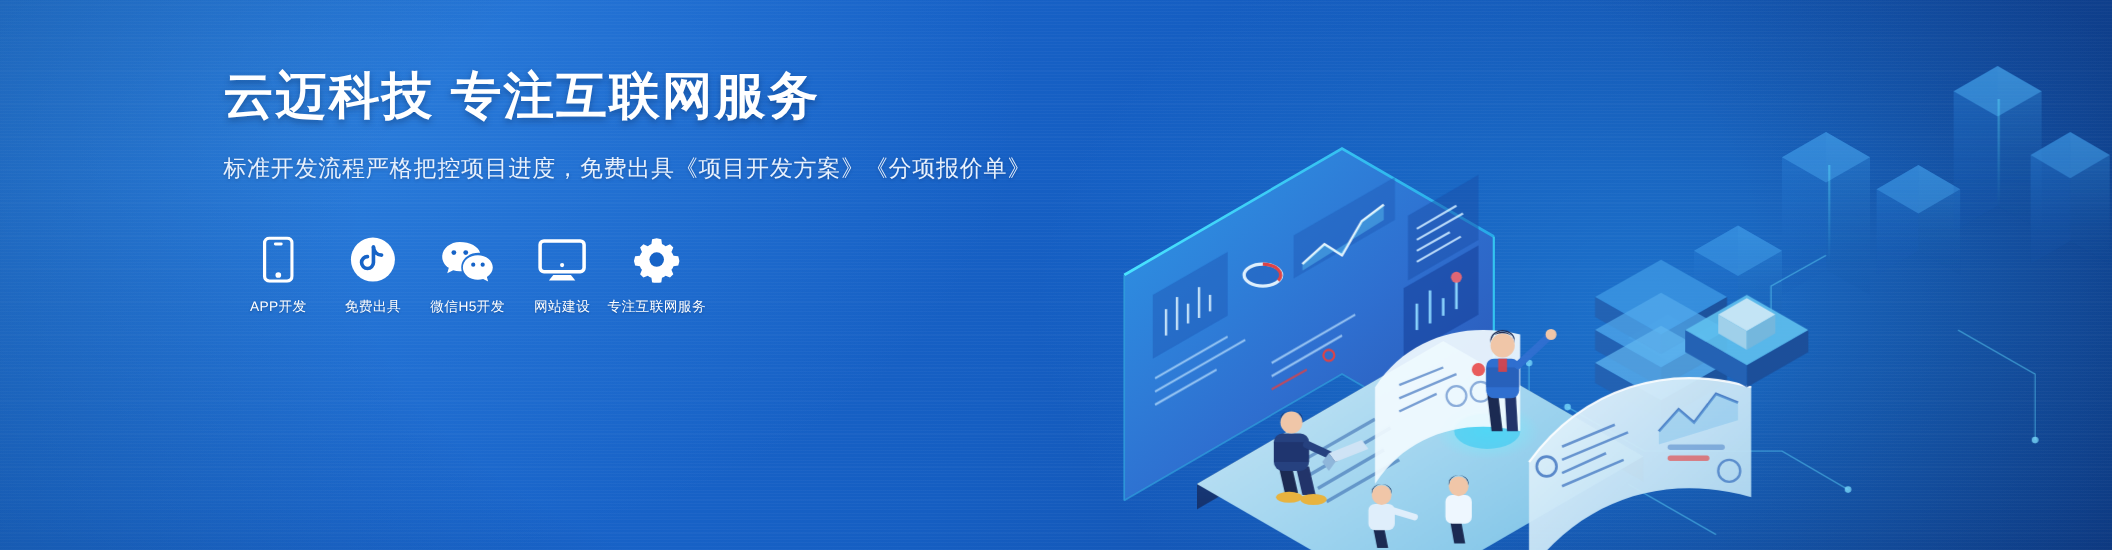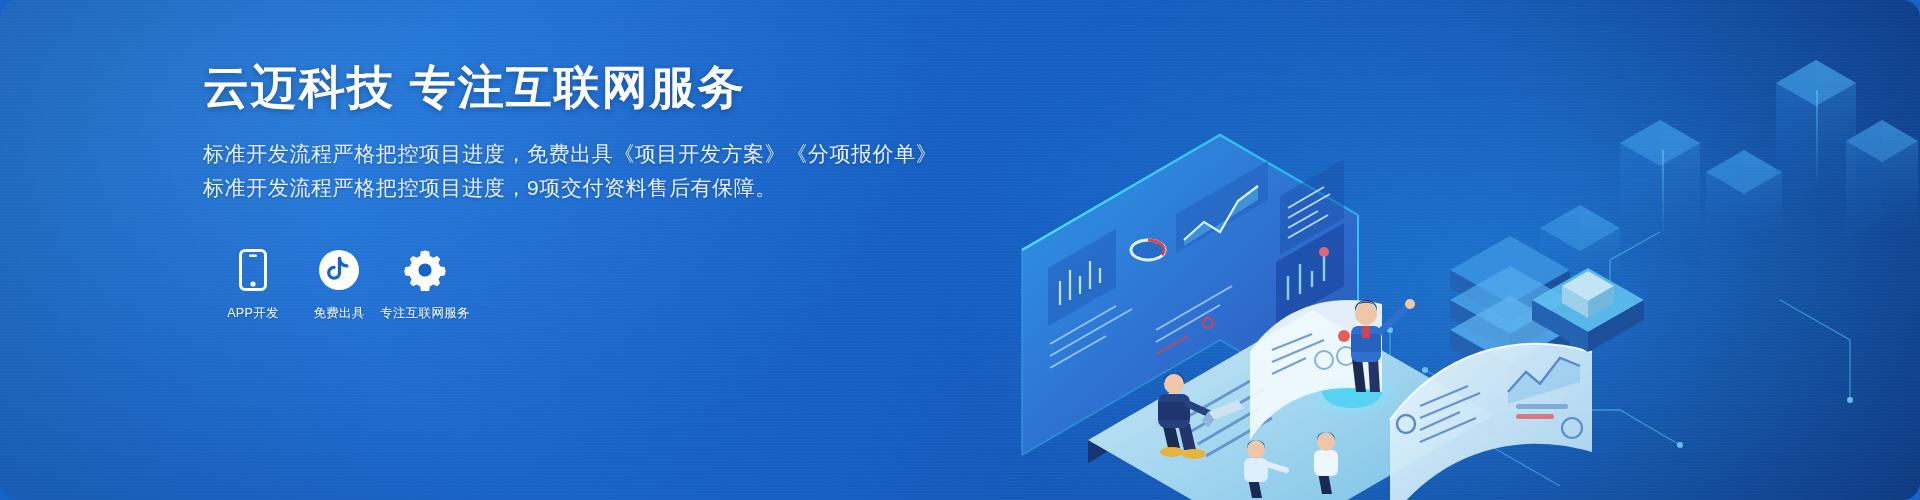--- a/index.html
+++ b/index.html
@@ -7,21 +7,20 @@
   body {
     font-family:"Liberation Sans","DejaVu Sans",sans-serif;
     background:#1663c7;
   }
   #banner {
     position:relative; width:1920px; height:500px; overflow:hidden;
     background:
       radial-gradient(ellipse 900px 600px at 78% 55%, rgba(36,140,230,0.55) 0%, rgba(36,140,230,0.0) 62%),
       radial-gradient(ellipse 1100px 700px at 14% 20%, rgba(62,150,235,0.42) 0%, rgba(62,150,235,0) 60%),
       linear-gradient(118deg, #1f72d4 0%, #1a66cc 26%, #155ec2 50%, #1351ad 72%, #103f8e 100%);
-    border-radius: 18px;
   }
   
   #banner::before{
     content:""; position:absolute; inset:0; pointer-events:none;
     background-image:repeating-linear-gradient(0deg, rgba(255,255,255,0.035) 0 1px, rgba(255,255,255,0) 1px 3px);
     opacity:.8;
   }
   .vignette{
     position:absolute; inset:0; pointer-events:none;
     background:radial-gradient(ellipse 1400px 760px at 50% 45%, rgba(0,0,0,0) 45%, rgba(4,32,76,0.38) 100%);
@@ -380,21 +379,20 @@
     </svg>
   </div>
   <div class="vignette"></div>
 
   <div class="content">
 
     <div class="headline">云迈科技 专注互联网服务</div>
 
     <div class="sub">
       <div class="sub-line">标准开发流程严格把控项目进度，免费出具《项目开发方案》《分项报价单》</div>
-      <div class="sub-line">标准开发流程严格把控项目进度，9项交付资料售后有保障。</div>
     </div>
 
     <div class="services">
 
       <div class="svc">
         <span class="glyph">
           <svg width="28" height="42" viewBox="0 0 28 42">
             <rect x="1.5" y="1.5" width="25" height="39" rx="4.5" fill="none" stroke="#ffffff" stroke-width="3"></rect>
             <rect x="10" y="5.5" width="8" height="2.6" rx="1.3" fill="#ffffff"></rect>
             <circle cx="14" cy="35" r="2.6" fill="#ffffff"></circle>
@@ -407,21 +405,44 @@
         <span class="glyph">
           <svg width="42" height="42" viewBox="0 0 42 42">
             <circle cx="21" cy="21" r="20" fill="#ffffff"></circle>
             <path d="M21.5 9.5 v14.2 a5.4 5.4 0 1 1 -5.4 -5.4" fill="none" stroke="#1663c7" stroke-width="3.3" stroke-linecap="round"></path>
             <path d="M21.5 9.5 a7.4 7.4 0 0 0 7.4 7.4" fill="none" stroke="#1663c7" stroke-width="3.3" stroke-linecap="round"></path>
           </svg>
         </span>
         <span class="cap">免费出具</span>
       </div>
 
-
+      <div class="svc">
+        <span class="glyph">
+          <svg width="48" height="40" viewBox="0 0 48 40">
+            <path d="M17 3 C8.2 3 1 9 1 16.3 c0 4.1 2.3 7.8 6 10.2 l-1.4 5 5.4 -2.8 a20 20 0 0 0 6 0.9 c0.6 0 1.2 0 1.8 -0.1 a12 12 0 0 1 -0.5 -3.4 C18.3 18.6 25.3 12.8 34 12.8 c0.5 0 1 0 1.5 0.1 C34 7.2 26.3 3 17 3 Z" fill="#ffffff"></path>
+            <circle cx="11.6" cy="12.6" r="2.2" fill="#1663c7"></circle>
+            <circle cx="22.4" cy="12.6" r="2.2" fill="#1663c7"></circle>
+            <path d="M47 26.2 C47 20 40.9 15.1 33.4 15.1 C25.9 15.1 19.8 20 19.8 26.2 c0 6.2 6.1 11.1 13.6 11.1 a17 17 0 0 0 4.8 -0.7 l4.6 2.4 -1.2 -4.2 c3.3 -2 5.4 -5.1 5.4 -8.6 Z" fill="#ffffff"></path>
+            <circle cx="29.2" cy="23.6" r="1.9" fill="#1663c7"></circle>
+            <circle cx="37.8" cy="23.6" r="1.9" fill="#1663c7"></circle>
+          </svg>
+        </span>
+        <span class="cap">微信H5开发</span>
+      </div>
+
+      <div class="svc">
+        <span class="glyph">
+          <svg width="44" height="40" viewBox="0 0 44 40">
+            <rect x="2" y="2" width="40" height="28" rx="3.5" fill="none" stroke="#ffffff" stroke-width="3.2"></rect>
+            <circle cx="22" cy="24" r="1.9" fill="#ffffff"></circle>
+            <path d="M14 33 L30 33 L34 38 L10 38 Z" fill="#ffffff"></path>
+          </svg>
+        </span>
+        <span class="cap">网站建设</span>
+      </div>
 
       <div class="svc">
         <span class="glyph">
           <svg width="42" height="42" viewBox="0 0 42 42">
             <path d="M21 1.5 l4.2 1.1 l0.6 4.3 a14 14 0 0 1 3.3 1.9 l4 -1.7 l3 3 l-1.7 4 a14 14 0 0 1 1.9 3.3 l4.3 0.6 l1.1 4.2 l-1.1 4.2 l-4.3 0.6 a14 14 0 0 1 -1.9 3.3 l1.7 4 l-3 3 l-4 -1.7 a14 14 0 0 1 -3.3 1.9 l-0.6 4.3 l-4.2 1.1 l-4.2 -1.1 l-0.6 -4.3 a14 14 0 0 1 -3.3 -1.9 l-4 1.7 l-3 -3 l1.7 -4 a14 14 0 0 1 -1.9 -3.3 l-4.3 -0.6 l-1.1 -4.2 l1.1 -4.2 l4.3 -0.6 a14 14 0 0 1 1.9 -3.3 l-1.7 -4 l3 -3 l4 1.7 a14 14 0 0 1 3.3 -1.9 l0.6 -4.3 Z" fill="#ffffff"></path>
             <circle cx="21" cy="21" r="6.6" fill="#1663c7"></circle>
           </svg>
         </span>
         <span class="cap">专注互联网服务</span>
       </div>

